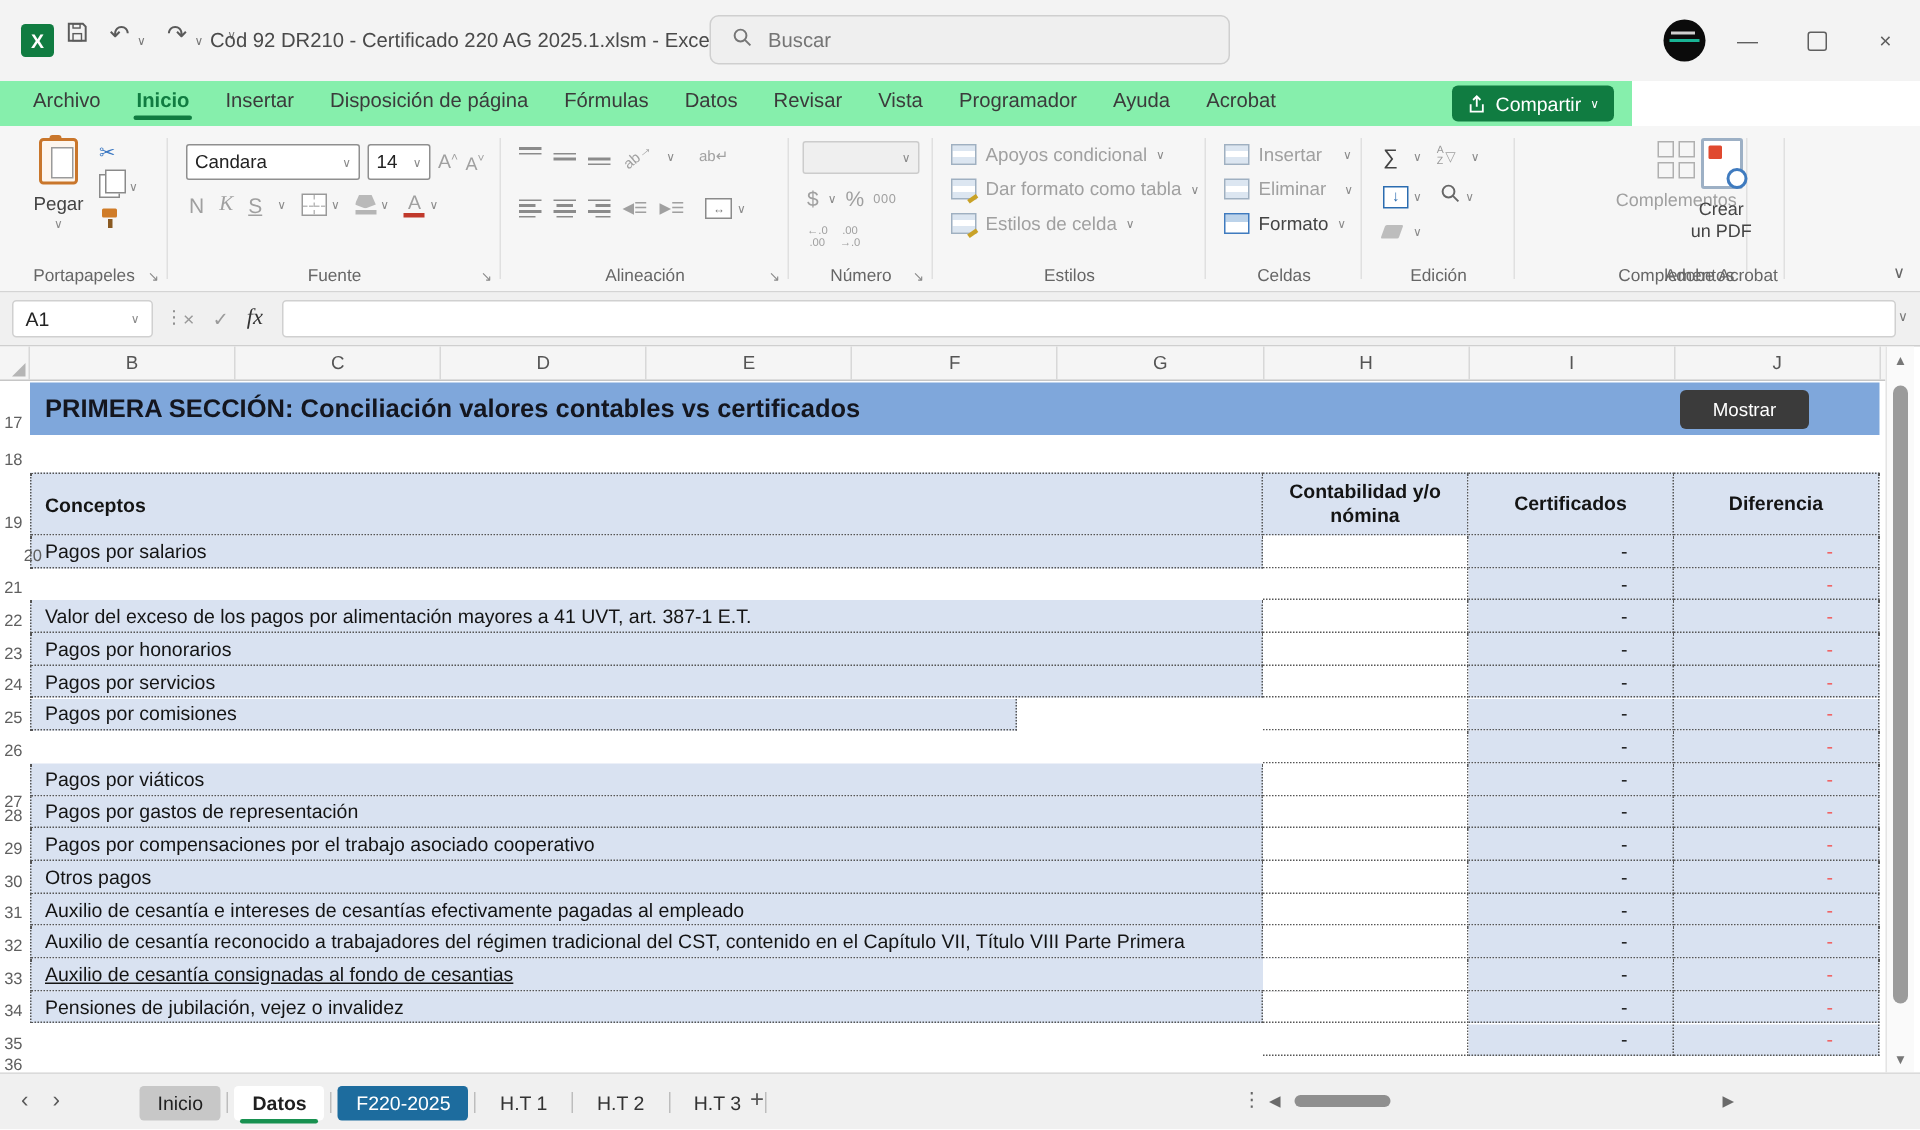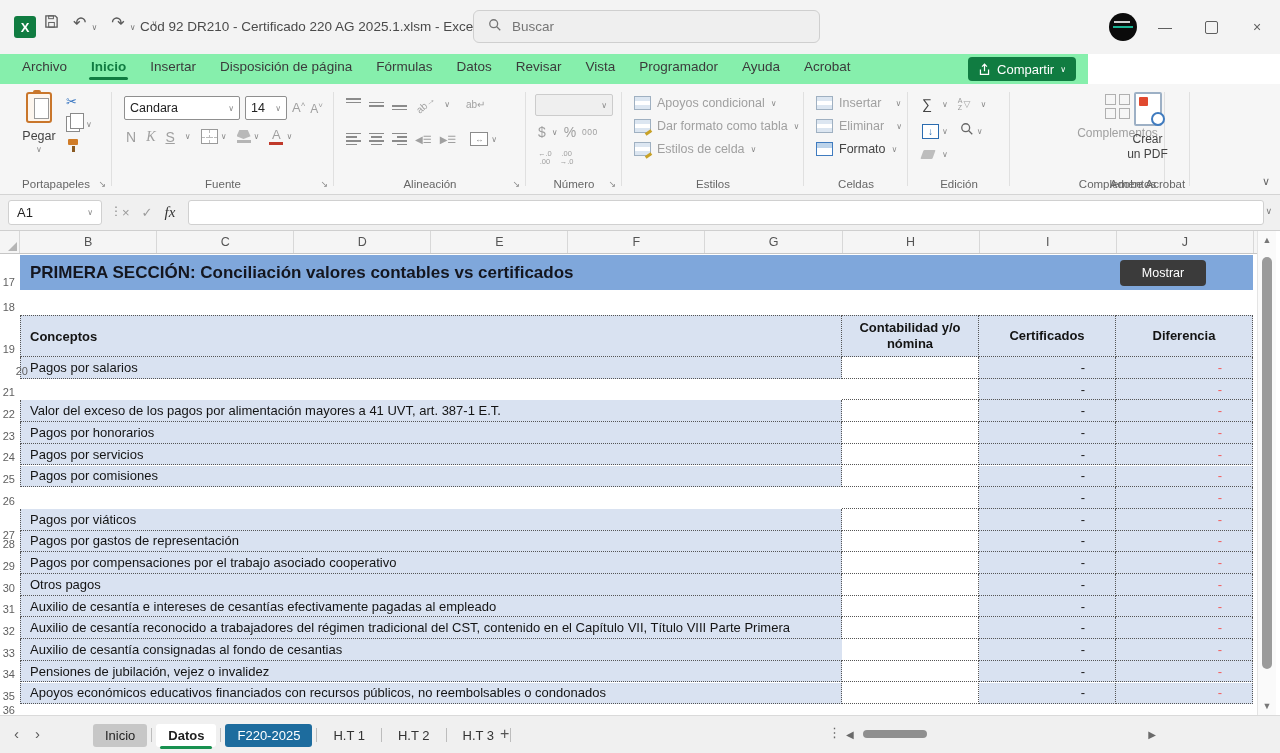--- a/index.html
+++ b/index.html
@@ -496,21 +496,21 @@
       <div class="cell first concept" style="left: 20px; width: 822px; top: 168.1px; height: 21.7px;">Pagos por honorarios</div>
       <div class="cell white num" style="left: 842px; width: 137px; top: 168.1px; height: 21.7px;"></div>
       <div class="cell num" style="left: 979px; width: 137px; top: 168.1px; height: 21.7px;">-</div>
       <div class="cell num red" style="left: 1116px; width: 137px; top: 168.1px; height: 21.7px;">-</div>
       <div class="rownum" style="top: 168.1px; height: 21.7px;">23</div>
       <div class="cell first concept" style="left: 20px; width: 822px; top: 189.8px; height: 21.7px;">Pagos por servicios</div>
       <div class="cell white num" style="left: 842px; width: 137px; top: 189.8px; height: 21.7px;"></div>
       <div class="cell num" style="left: 979px; width: 137px; top: 189.8px; height: 21.7px;">-</div>
       <div class="cell num red" style="left: 1116px; width: 137px; top: 189.8px; height: 21.7px;">-</div>
       <div class="rownum" style="top: 189.8px; height: 21.7px;">24</div>
-      <div class="cell first concept" style="left: 20px; width: 822px; top: 211.5px; height: 21.7px;">Pagos por comisiones</div>
+      <div class="cell first concept" style="left: 20px; width: 658px; top: 211.5px; height: 21.7px;">Pagos por comisiones</div>
       <div class="cell white num" style="left: 842px; width: 137px; top: 211.5px; height: 21.7px;"></div>
       <div class="cell num" style="left: 979px; width: 137px; top: 211.5px; height: 21.7px;">-</div>
       <div class="cell num red" style="left: 1116px; width: 137px; top: 211.5px; height: 21.7px;">-</div>
       <div class="rownum" style="top: 211.5px; height: 21.7px;">25</div>
       <div class="cell white num" style="left: 842px; width: 137px; top: 233.2px; height: 21.7px;"></div>
       <div class="cell num" style="left: 979px; width: 137px; top: 233.2px; height: 21.7px;">-</div>
       <div class="cell num red" style="left: 1116px; width: 137px; top: 233.2px; height: 21.7px;">-</div>
       <div class="rownum" style="top: 233.2px; height: 21.7px;">26</div>
       <div class="cell first concept" style="left: 20px; width: 822px; top: 254.9px; height: 21.7px;">Pagos por viáticos</div>
       <div class="cell white num" style="left: 842px; width: 137px; top: 254.9px; height: 21.7px;"></div>
@@ -535,31 +535,30 @@
       <div class="cell first concept" style="left: 20px; width: 822px; top: 341.7px; height: 21.7px;">Auxilio de cesantía e intereses de cesantías efectivamente pagadas al empleado</div>
       <div class="cell white num" style="left: 842px; width: 137px; top: 341.7px; height: 21.7px;"></div>
       <div class="cell num" style="left: 979px; width: 137px; top: 341.7px; height: 21.7px;">-</div>
       <div class="cell num red" style="left: 1116px; width: 137px; top: 341.7px; height: 21.7px;">-</div>
       <div class="rownum" style="top: 341.7px; height: 21.7px;">31</div>
       <div class="cell first concept" style="left: 20px; width: 822px; top: 363.4px; height: 21.7px;">Auxilio de cesantía reconocido a trabajadores del régimen tradicional del CST, contenido en el Capítulo VII, Título VIII Parte Primera</div>
       <div class="cell white num" style="left: 842px; width: 137px; top: 363.4px; height: 21.7px;"></div>
       <div class="cell num" style="left: 979px; width: 137px; top: 363.4px; height: 21.7px;">-</div>
       <div class="cell num red" style="left: 1116px; width: 137px; top: 363.4px; height: 21.7px;">-</div>
       <div class="rownum" style="top: 363.4px; height: 21.7px;">32</div>
-      <div class="cell first concept" style="left: 20px; width: 858px; top: 385.1px; height: 21.7px;">Auxilio de cesantía consignadas al fondo de cesantias</div>
+      <div class="cell first concept" style="left: 20px; width: 858px; top: 385.1px; height: 21.7px; text-decoration: underline;">Auxilio de cesantía consignadas al fondo de cesantias</div>
       <div class="cell white num" style="left: 842px; width: 137px; top: 385.1px; height: 21.7px;"></div>
       <div class="cell num" style="left: 979px; width: 137px; top: 385.1px; height: 21.7px;">-</div>
       <div class="cell num red" style="left: 1116px; width: 137px; top: 385.1px; height: 21.7px;">-</div>
       <div class="rownum" style="top: 385.1px; height: 21.7px;">33</div>
       <div class="cell first concept" style="left: 20px; width: 822px; top: 406.8px; height: 21.7px;">Pensiones de jubilación, vejez o invalidez</div>
       <div class="cell white num" style="left: 842px; width: 137px; top: 406.8px; height: 21.7px;"></div>
       <div class="cell num" style="left: 979px; width: 137px; top: 406.8px; height: 21.7px;">-</div>
       <div class="cell num red" style="left: 1116px; width: 137px; top: 406.8px; height: 21.7px;">-</div>
       <div class="rownum" style="top: 406.8px; height: 21.7px;">34</div>
-      <div class="cell first concept" style="left: 20px; width: 822px; top: 428.5px; height: 21.7px;">Apoyos económicos educativos financiados con recursos públicos, no reembolsables o condonados</div>
       <div class="cell white num" style="left: 842px; width: 137px; top: 428.5px; height: 21.7px;"></div>
       <div class="cell num" style="left: 979px; width: 137px; top: 428.5px; height: 21.7px;">-</div>
       <div class="cell num red" style="left: 1116px; width: 137px; top: 428.5px; height: 21.7px;">-</div>
       <div class="rownum" style="top: 428.5px; height: 21.7px;">35</div>
       <div class="rownum" style="top: 450.2px; height: 14px;">36</div>
     </div>
 
   <div class="vscroll">
     <span class="up">▲</span>
     <span class="vthumb"></span>

